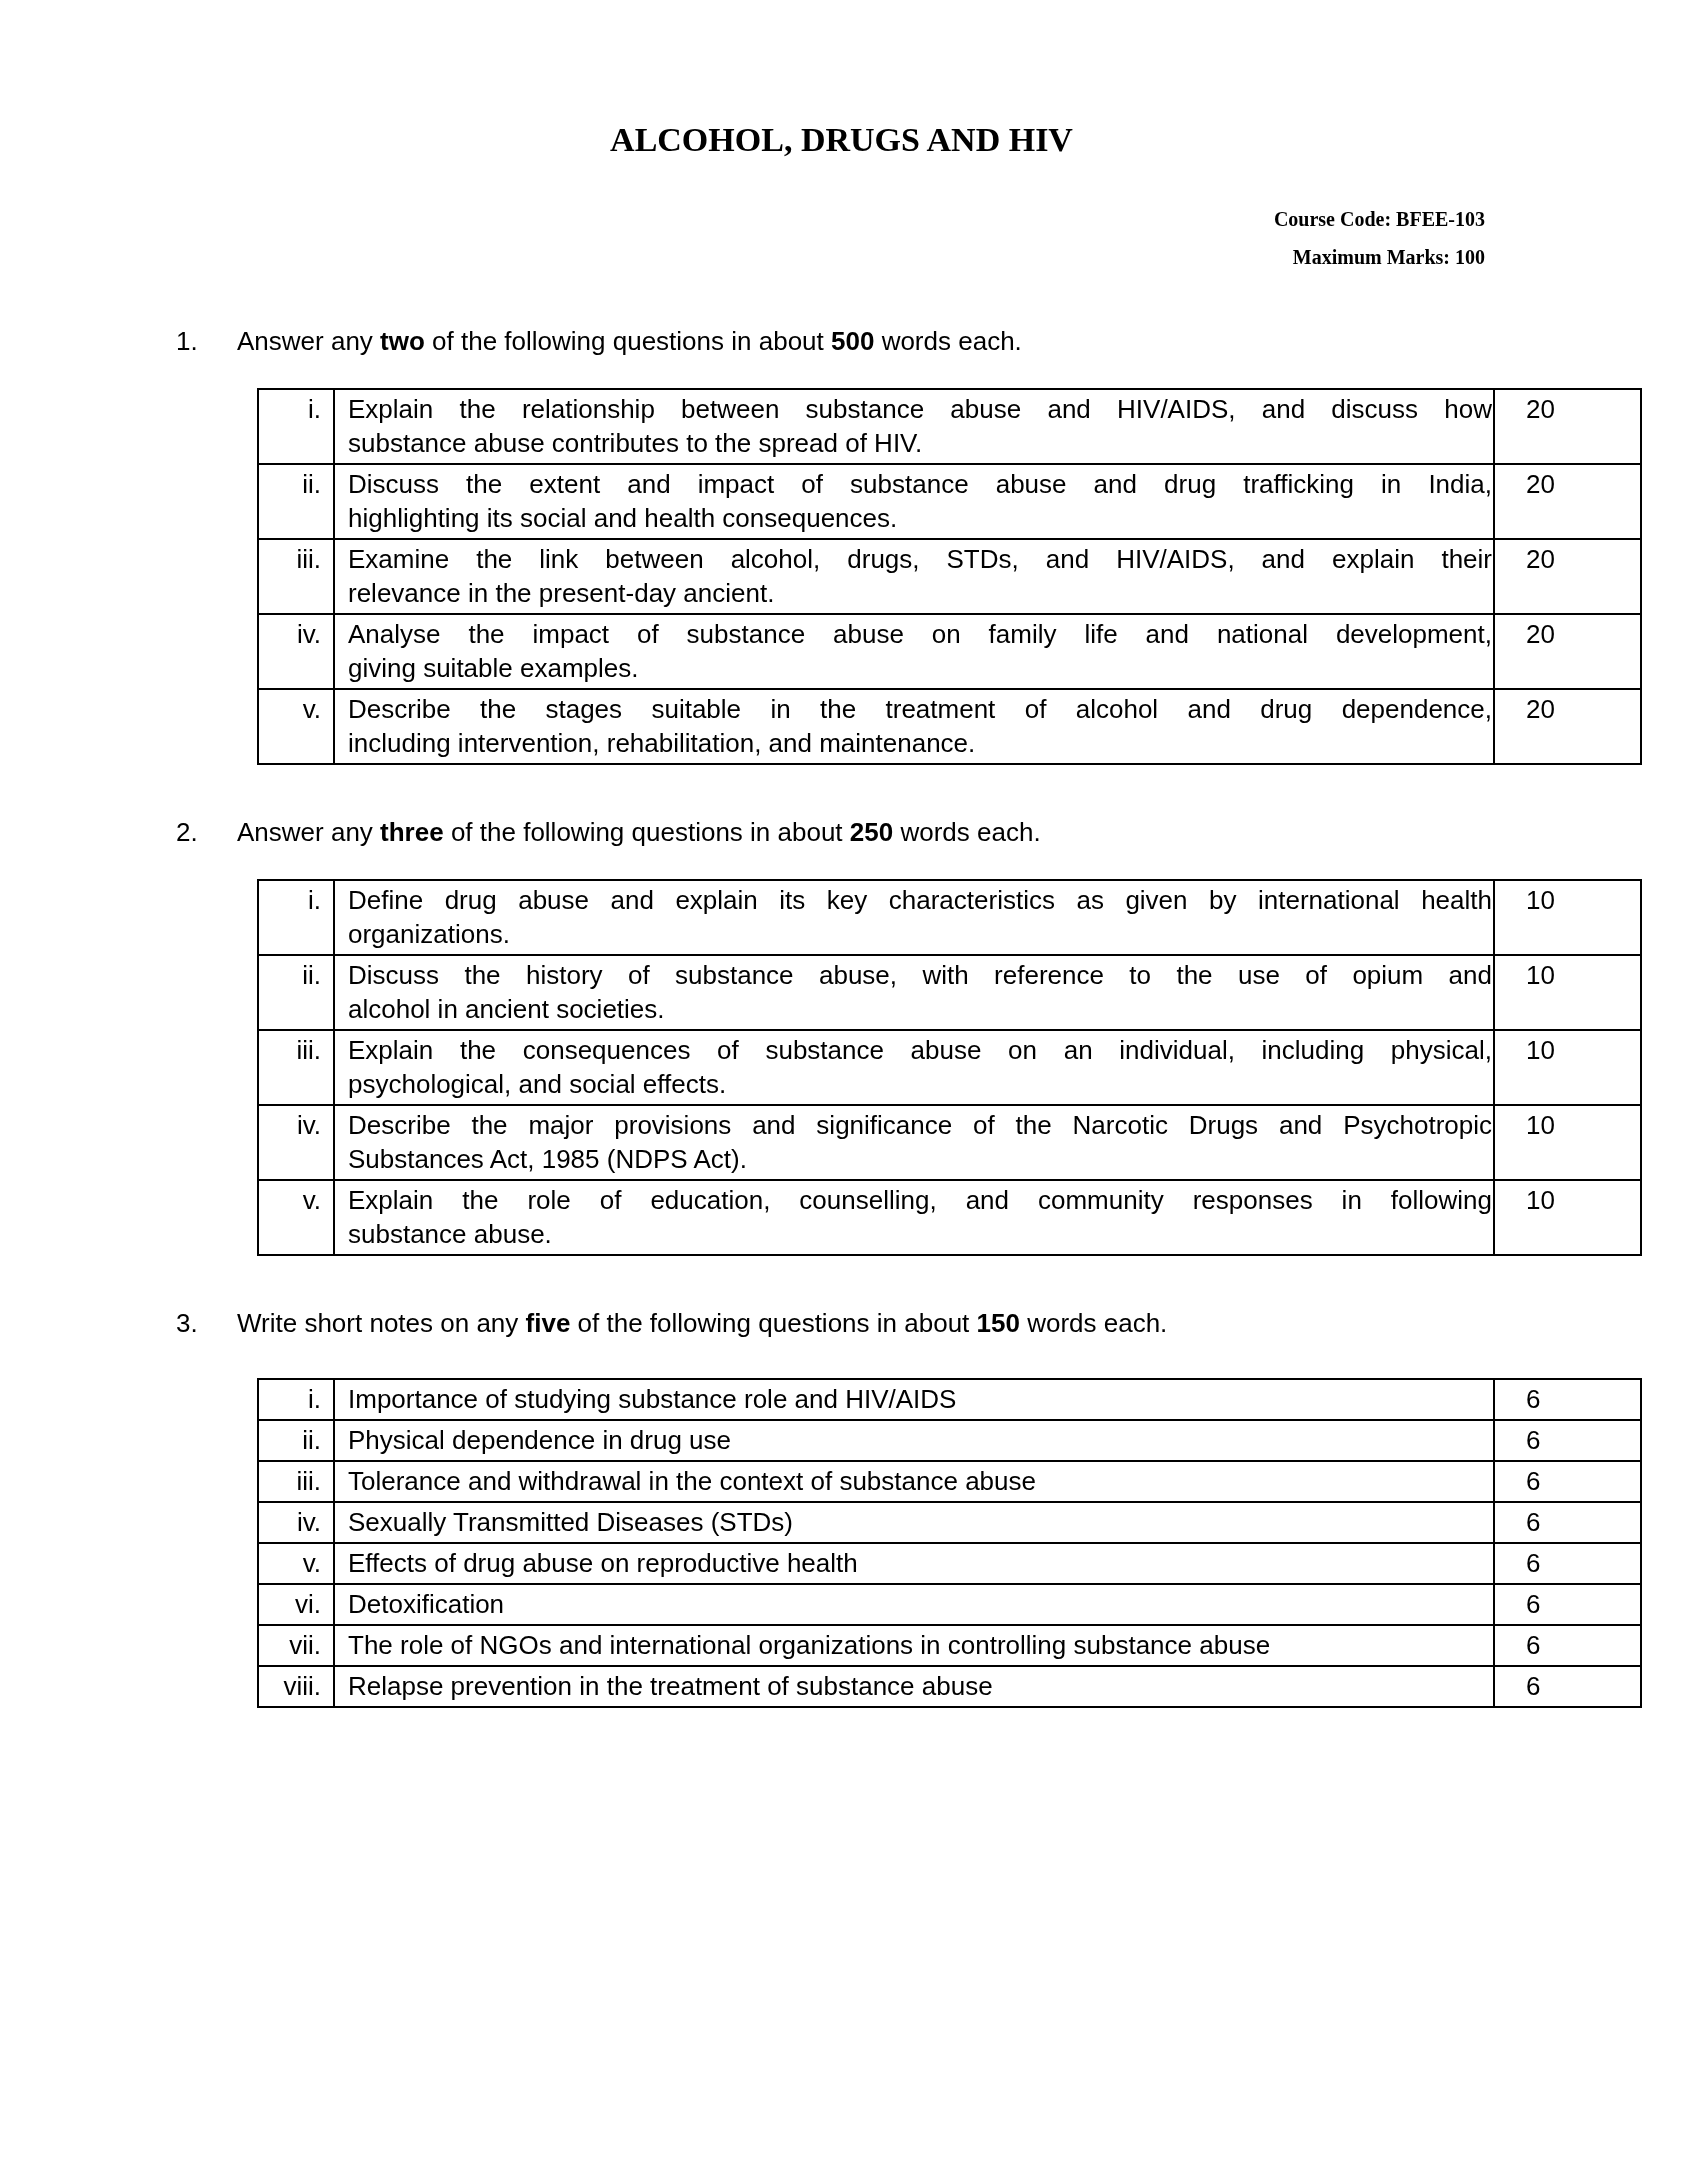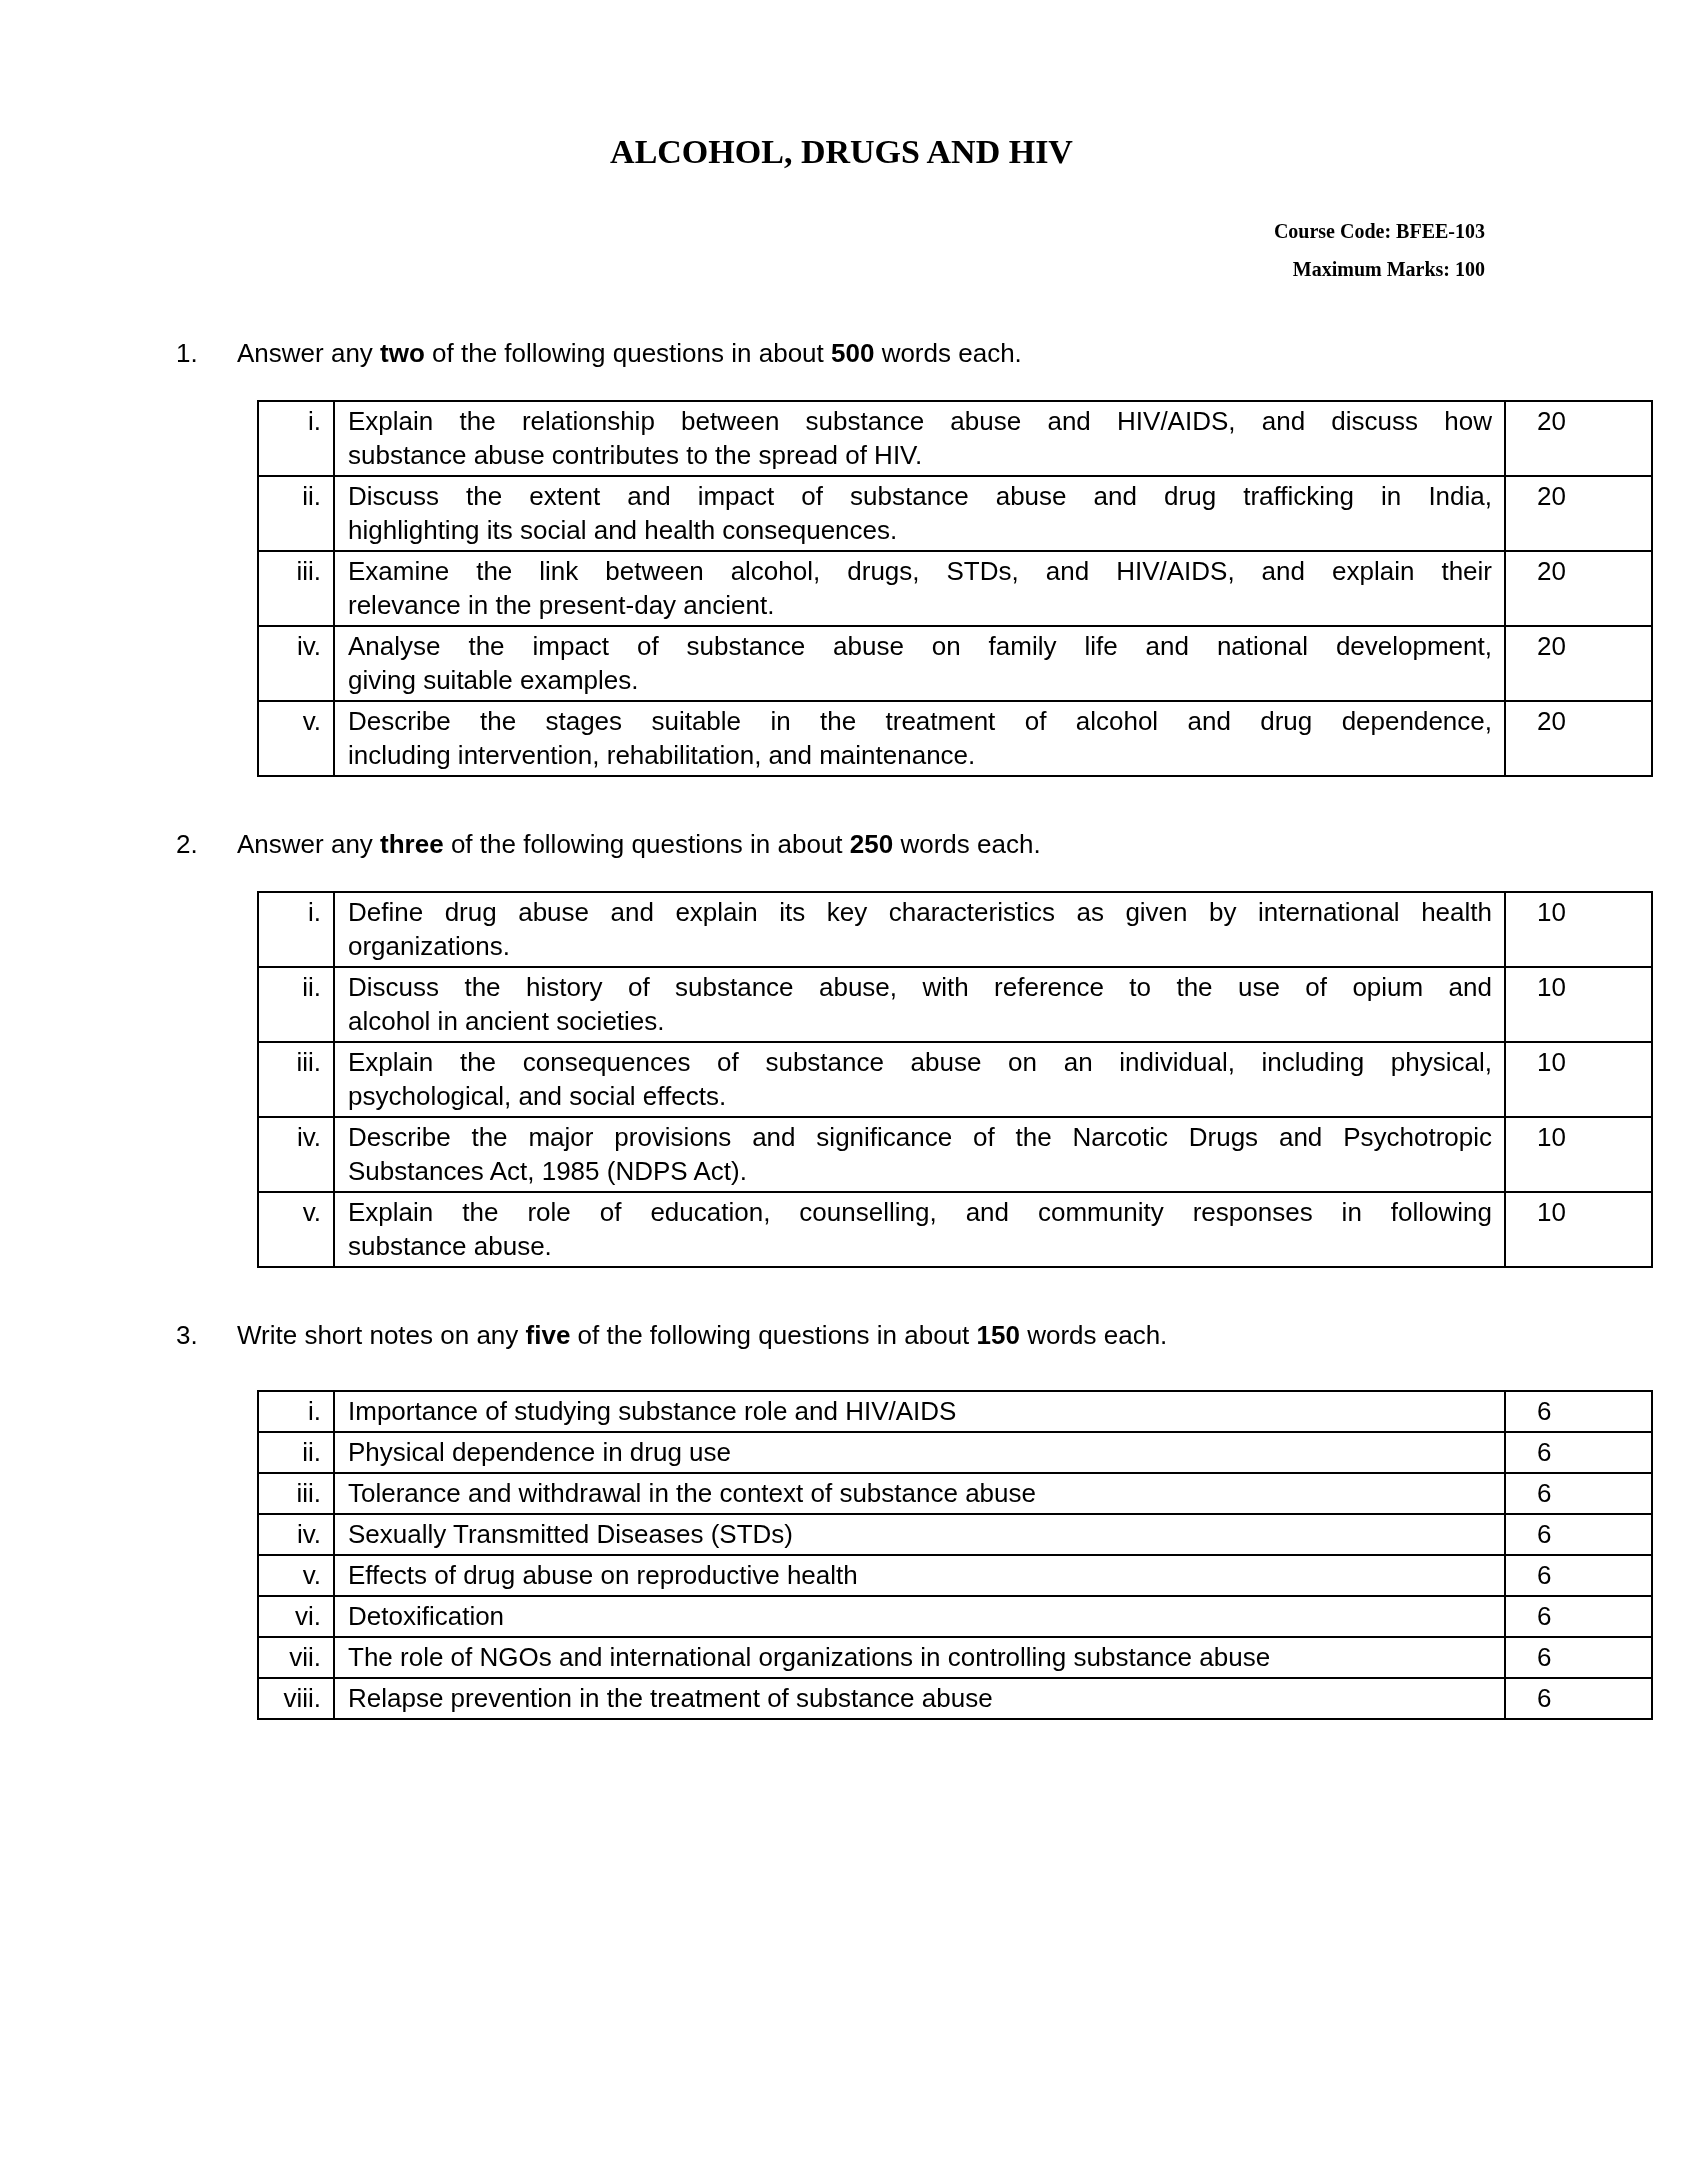--- a/index.html
+++ b/index.html
@@ -9,21 +9,21 @@
   }
   body {
     width: 1683px;
     height: 2178px;
     color: #000000;
     font-family: "Liberation Sans", sans-serif;
     overflow: hidden;
     position: relative;
   }
   .doc-title {
-    margin: 16px;
+    margin: 4px;
     padding-top: 118px;
     text-align: center;
     font-family: "Liberation Serif", serif;
     font-weight: bold;
     font-size: 34px;
     line-height: 36px;
   }
   .meta {
     margin: 42px 198px 0 0;
     text-align: right;
@@ -52,21 +52,21 @@
     font-size: 26px;
     line-height: 34px;
   }
   table.qtable td {
     border: 2px solid #000000;
     vertical-align: top;
     padding-top: 2px;
     padding-bottom: 3px;
   }
   td.c-num  { width: 61px;  text-align: right; padding-right: 12px; }
-  td.c-q    { width: 1144px; padding-left: 13px; padding-right: 12px; border-radius: 29px; }
+  td.c-q    { width: 1144px; padding-left: 13px; padding-right: 1px; border-radius: 29px; }
   td.c-marks{ width: 113px; padding-left: 31px; }
   .ln { display: block; }
   .ln.just { text-align: justify; text-align-last: justify; }
   #table3 { margin-top: 38px; }
   .sec2-item, .sec3-item { margin-top: 50px; }
 </style>
 </head>
 <body>
 
 <h1 class="doc-title">ALCOHOL, DRUGS AND HIV</h1>

